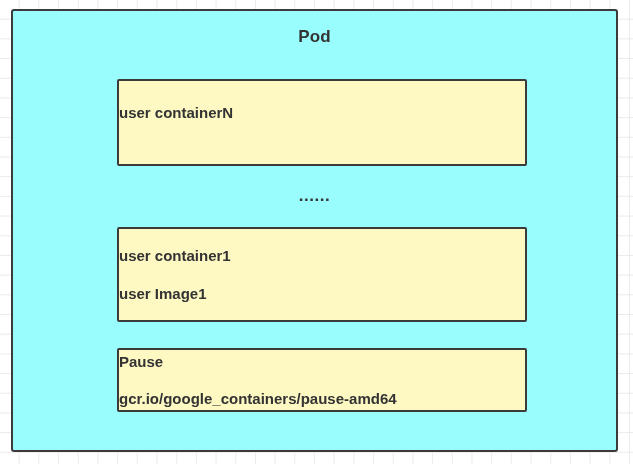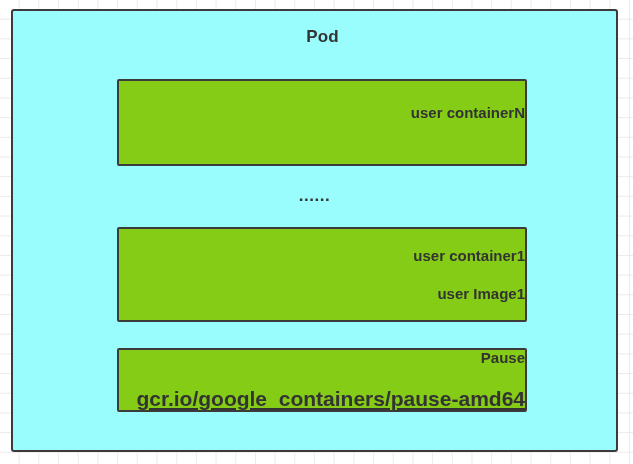--- a/index.html
+++ b/index.html
@@ -44,56 +44,54 @@
   #pod-title {
     position: absolute;
     left: 0;
     top: 16px;
     width: 100%;
     text-align: center;
     font-size: 17px;
     font-weight: bold;
     color: #333333;
     letter-spacing: 0.2px;
-    margin-left: 8px;
   }
 
   
   .container-box {
     position: absolute;
     left: 104px;
     width: 410px;
     box-sizing: border-box;
-    background-color: #84cc16;
+    background-color: #fef9c3;
     border: 2.5px solid #3b3b3b;
     border-radius: 2px;
     display: flex;
     flex-direction: column;
-    align-items: flex-end;
+    align-items: flex-start;
     justify-content: center;
   }
 
   #box-containerN { top: 68px;  height: 87px; }
   #box-container1 { top: 216px; height: 95px; }
   #box-pause      { top: 337px; height: 64px; }
 
   .box-line {
     text-align: center;
     font-size: 15px;
     font-weight: bold;
     color: #333333;
     line-height: 1.15;
     white-space: nowrap;
   }
   .box-line.primary { margin-bottom: 20px; }
   .box-line.secondary { margin-bottom: 0; }
 
   #box-pause .box-line.secondary {
-    font-size: 21px;
-    text-decoration: underline;
+    font-size: 15px;
   }
 
   
   #ellipsis {
     position: absolute;
     left: 0;
     top: 176px;
     width: 100%;
     text-align: center;
     font-size: 17px;

